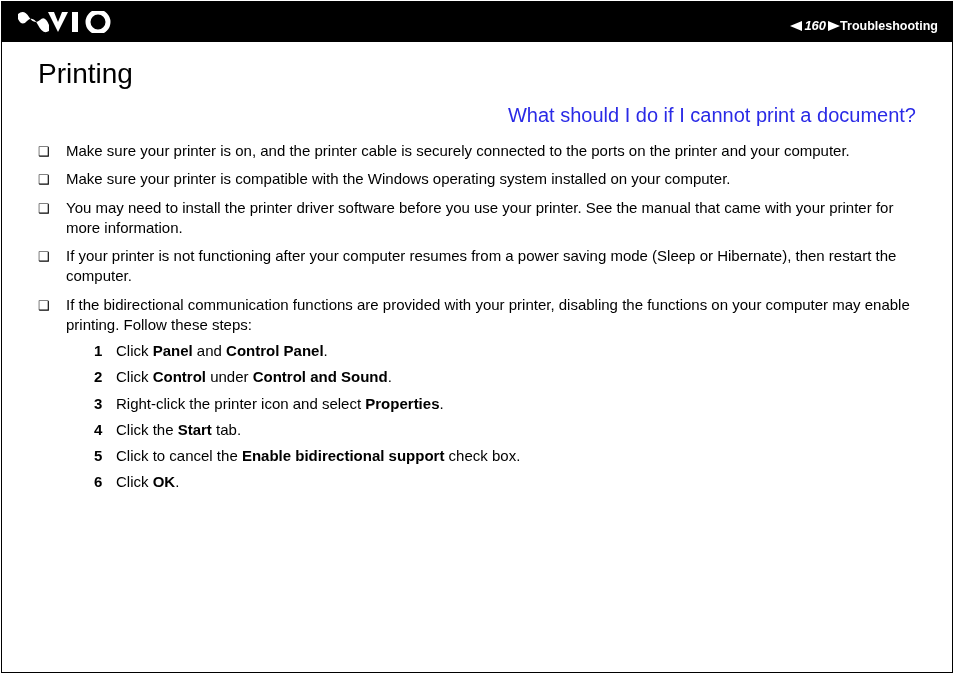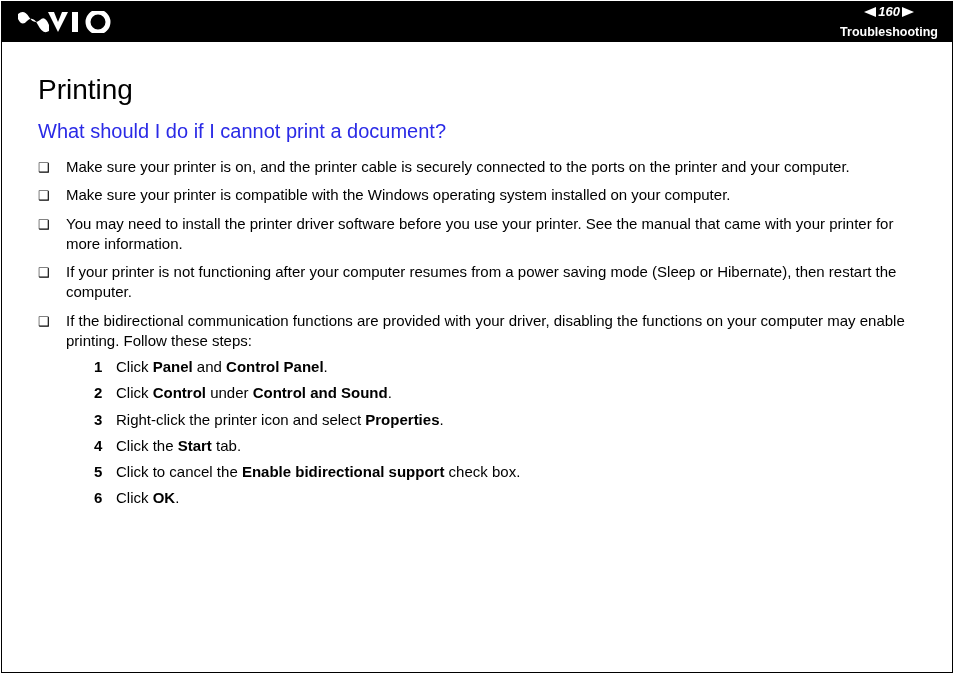--- a/index.html
+++ b/index.html
@@ -26,22 +26,22 @@
     justify-content: space-between;
     padding: 0 14px 0 16px;
   }
   .logo {
     display: flex;
     align-items: center;
   }
   .logo svg { display: block; }
   .topright {
     display: flex;
-    flex-direction: column;
-    align-items: center;
+    flex-direction: row;
+    align-items: flex-end;
     gap: 0px;
     line-height: 1;
   }
   .pagenav {
     display: flex;
     align-items: center;
     gap: 2px;
     font-size: 13px;
     font-style: italic;
     font-weight: bold;
@@ -49,33 +49,34 @@
   .pagenav .arrow {
     display: inline-block;
   }
   .pagenav svg { display: block; }
   .section-label {
     font-size: 12.5px;
     font-weight: bold;
     margin-top: 8px;
   }
   .content {
-    padding: 32px 36px 0 36px;
+    padding: 16px 36px 0 36px;
   }
   h1 {
     font-size: 28px;
     font-weight: normal;
     color: #000;
     margin-bottom: 14px;
   }
   h2 {
     font-size: 20px;
     font-weight: normal;
     color: #2a2ae6;
     margin-bottom: 14px;
+    text-align: right;
   }
   ul.bullets {
     list-style: none;
     padding-left: 0;
   }
   ul.bullets > li {
     display: flex;
     align-items: flex-start;
     font-size: 15px;
     line-height: 1.35;
@@ -162,21 +163,21 @@
         <span class="bullet-mark">❑</span>
         <span class="bullet-body">You may need to install the printer driver software before you use your printer. See the manual that came with your printer for more information.</span>
       </li>
       <li>
         <span class="bullet-mark">❑</span>
         <span class="bullet-body">If your printer is not functioning after your computer resumes from a power saving mode (Sleep or Hibernate), then restart the computer.</span>
       </li>
       <li>
         <span class="bullet-mark">❑</span>
         <div class="bullet-body">
-          <span>If the bidirectional communication functions are provided with your driver, disabling the functions on your computer may enable printing. Follow these steps:</span>
+          <span>If the bidirectional communication functions are provided with your printer, disabling the functions on your computer may enable printing. Follow these steps:</span>
           <ol class="steps">
             <li>
                 <span class="step-num">1</span>
                 <span class="step-body">Click <b>Panel</b> and <b>Control Panel</b>.</span>
               </li>
             <li>
                 <span class="step-num">2</span>
                 <span class="step-body">Click <b>Control</b> under <b>Control and Sound</b>.</span>
               </li>
             <li>

